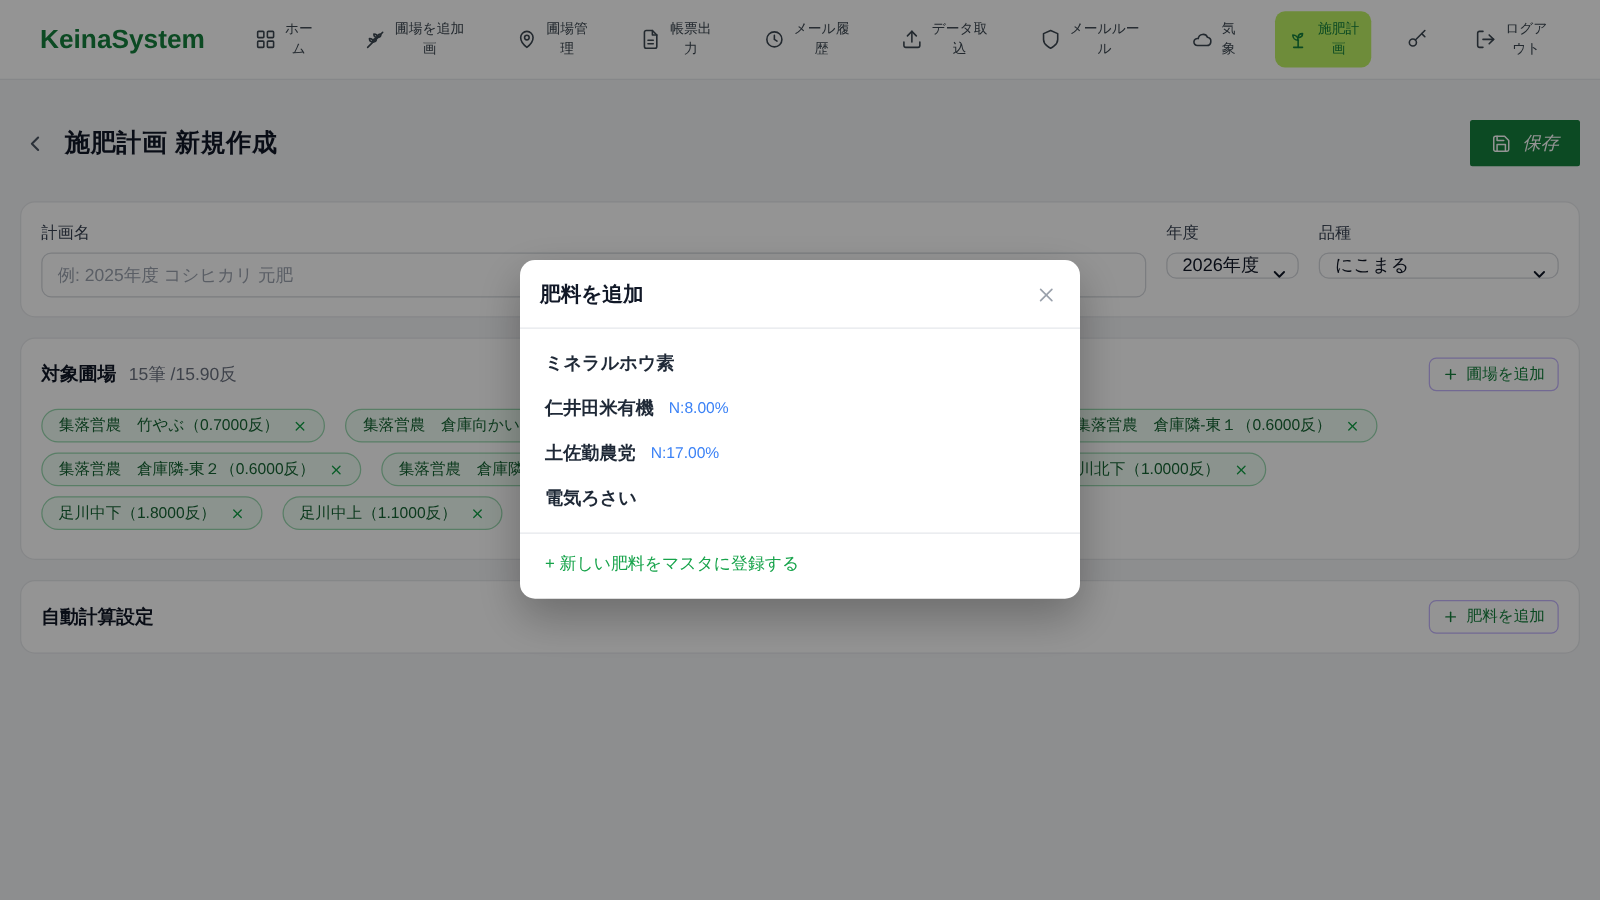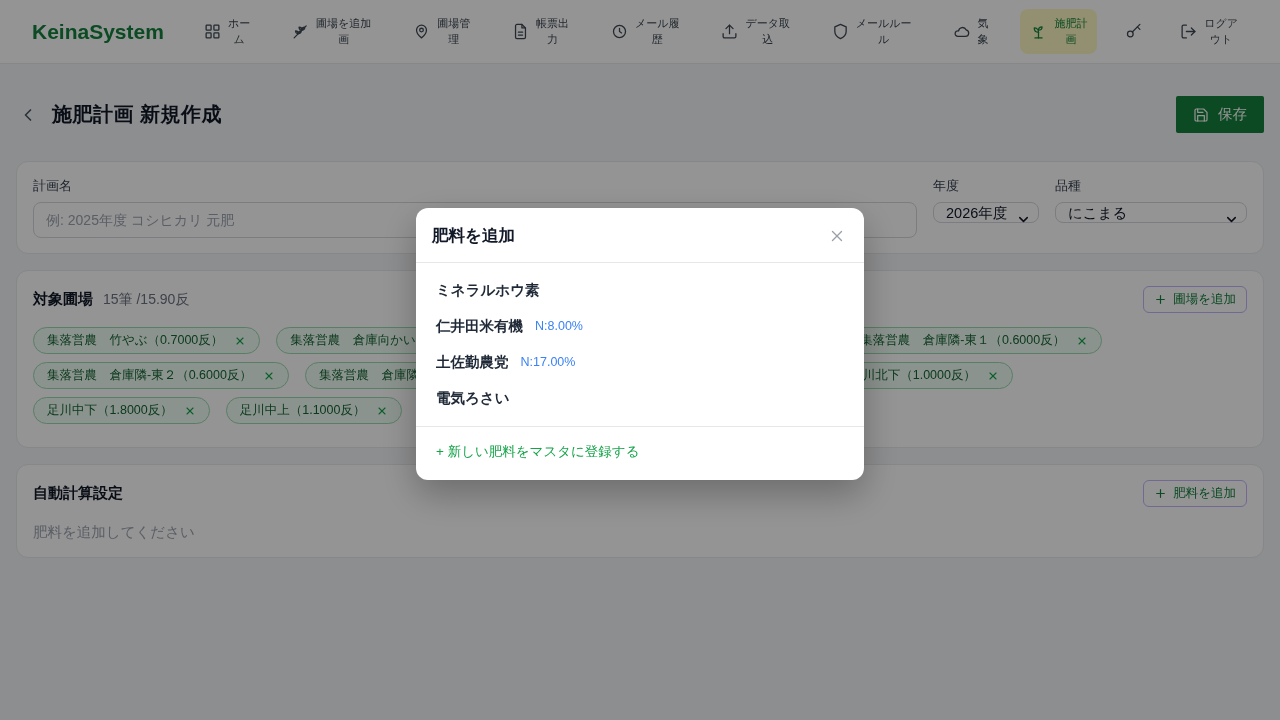--- a/index.html
+++ b/index.html
@@ -16,32 +16,33 @@
     display:flex; align-items:center; padding:0 32px;
   }
   .brand { font-size:21px; font-weight:bold; color:#15803d; margin-right:30px; white-space:nowrap; }
   .nav { flex:1; display:flex; align-items:center; justify-content:space-between; }
   .nav-item {
     display:flex; align-items:center; gap:7px; padding:7px 10px; border-radius:8px;
     color:#3d4852; cursor:pointer; user-select:none;
   }
   .nav-item .nlabel { font-size:11px; line-height:1.45; text-align:center; }
   .nav-item .nlabel span { display:block; }
-  .nav-item.active { background:#fef9c3; color:#15803d; }
+  .nav-item.active { background:#bef264; color:#15803d; }
   .icon16 { width:17px; height:17px; flex:0 0 auto; }
   .key-btn { background:none; border:none; color:#3d4852; padding:6px; cursor:pointer; }
 
   
   .title-row { display:flex; align-items:center; margin:32px 16px 0 16px; }
   .back-btn { background:none; border:none; color:#4b5563; cursor:pointer; padding:2px; }
   .page-title { font-size:20px; font-weight:bold; color:#111827; margin-left:12px; letter-spacing:.5px; }
   .save-btn {
     margin-left:auto; background:#15803d; color:#ffffff; border:none; border-radius:2px;
     font-size:14.5px; padding:9px 17px; display:flex; align-items:center; gap:9px; cursor:pointer;
     font-family:inherit;
+    font-style:italic;
   }
 
   
   .card { background:#ffffff; border:1px solid #e6e8eb; border-radius:12px; margin:16px 16px 0 16px; padding:15px 16px; }
   .card-plan { margin-top:28px; display:flex; gap:16px; }
   .field { display:flex; flex-direction:column; }
   .field label { font-size:13px; color:#374151; margin-bottom:7px; }
   .field.grow { flex:1; }
   .field.w-year { width:106px; }
   .field.w-variety { width:192px; }
@@ -429,21 +430,20 @@
 <section class="card">
   <div class="card-head">
     <h2 class="card-title">自動計算設定</h2>
     <button class="outline-btn">
       <svg width="13" height="13" viewBox="0 0 24 24" fill="none" stroke="currentColor" stroke-width="2.2" stroke-linecap="round">
           <use href="#i-plus"></use>
         </svg>
       <span>肥料を追加</span>
     </button>
   </div>
-  <p class="empty-text">肥料を追加してください</p>
 </section>
 
 <div class="overlay"></div>
 <div class="modal">
   <div class="modal-head">
     <h3 class="modal-title">肥料を追加</h3>
     <button class="modal-close">
       <svg width="18" height="18" viewBox="0 0 24 24" fill="none" stroke="currentColor" stroke-width="1.8" stroke-linecap="round">
           <use href="#i-x"></use>
         </svg>

